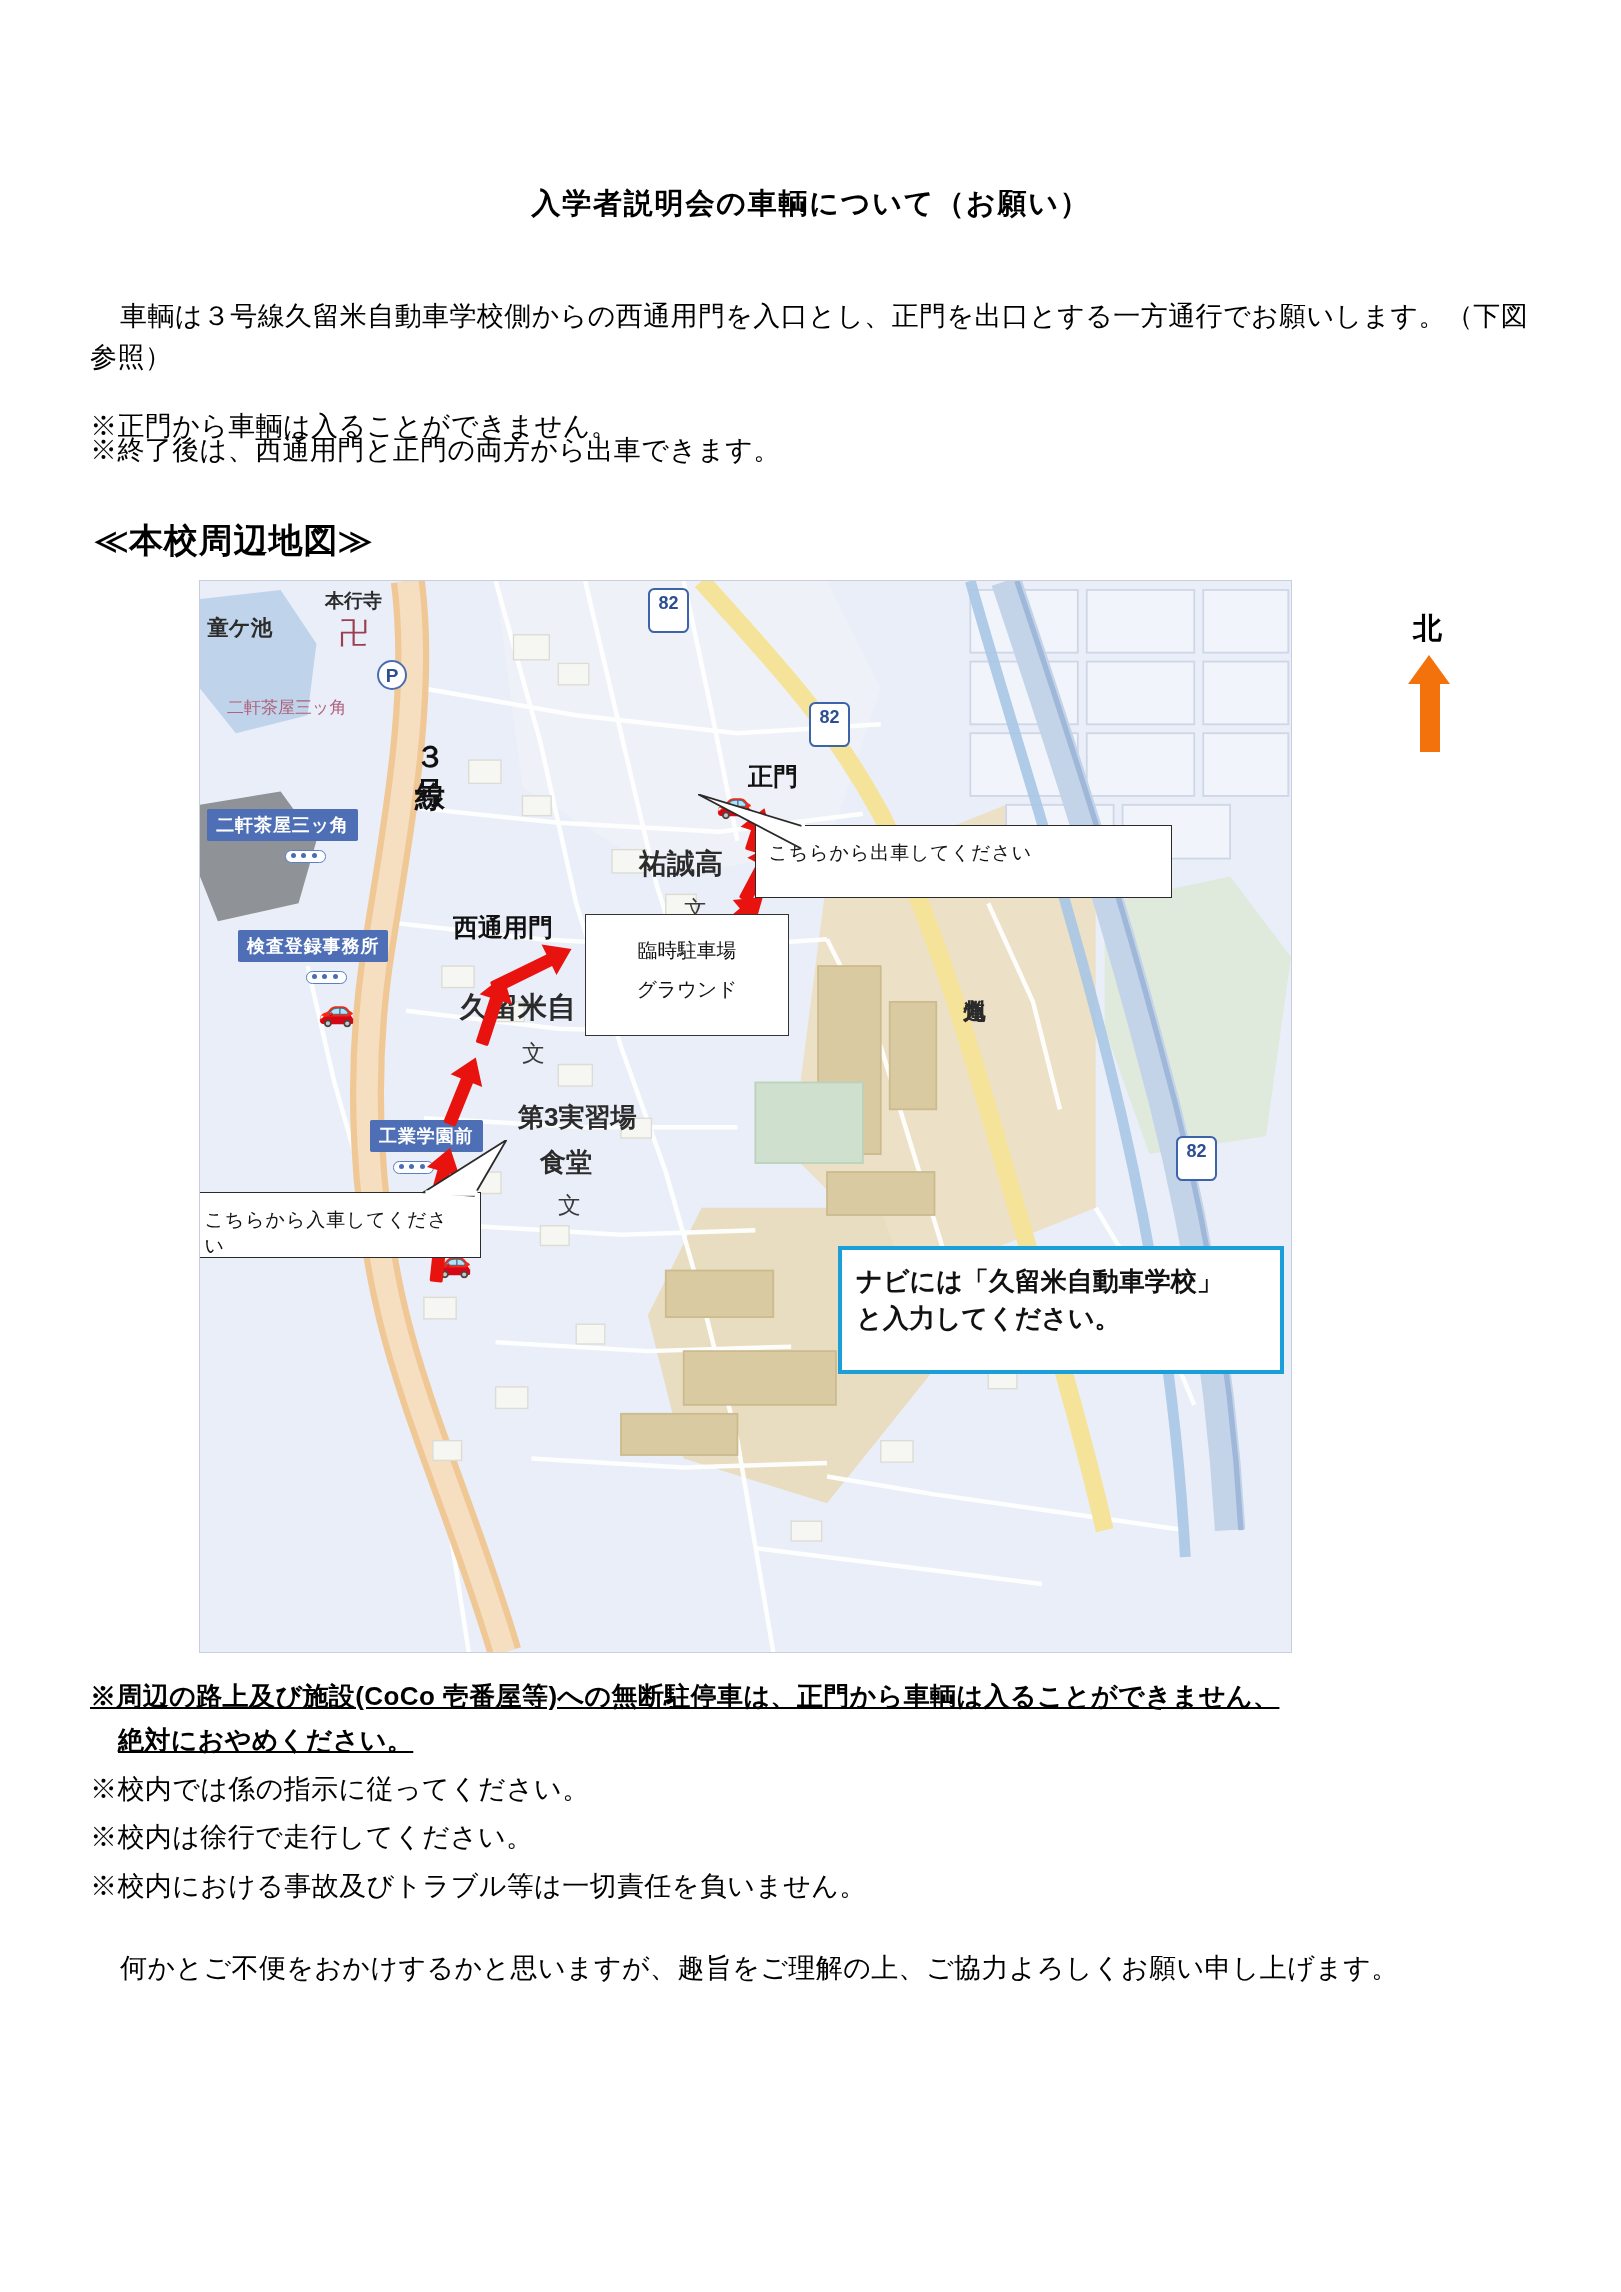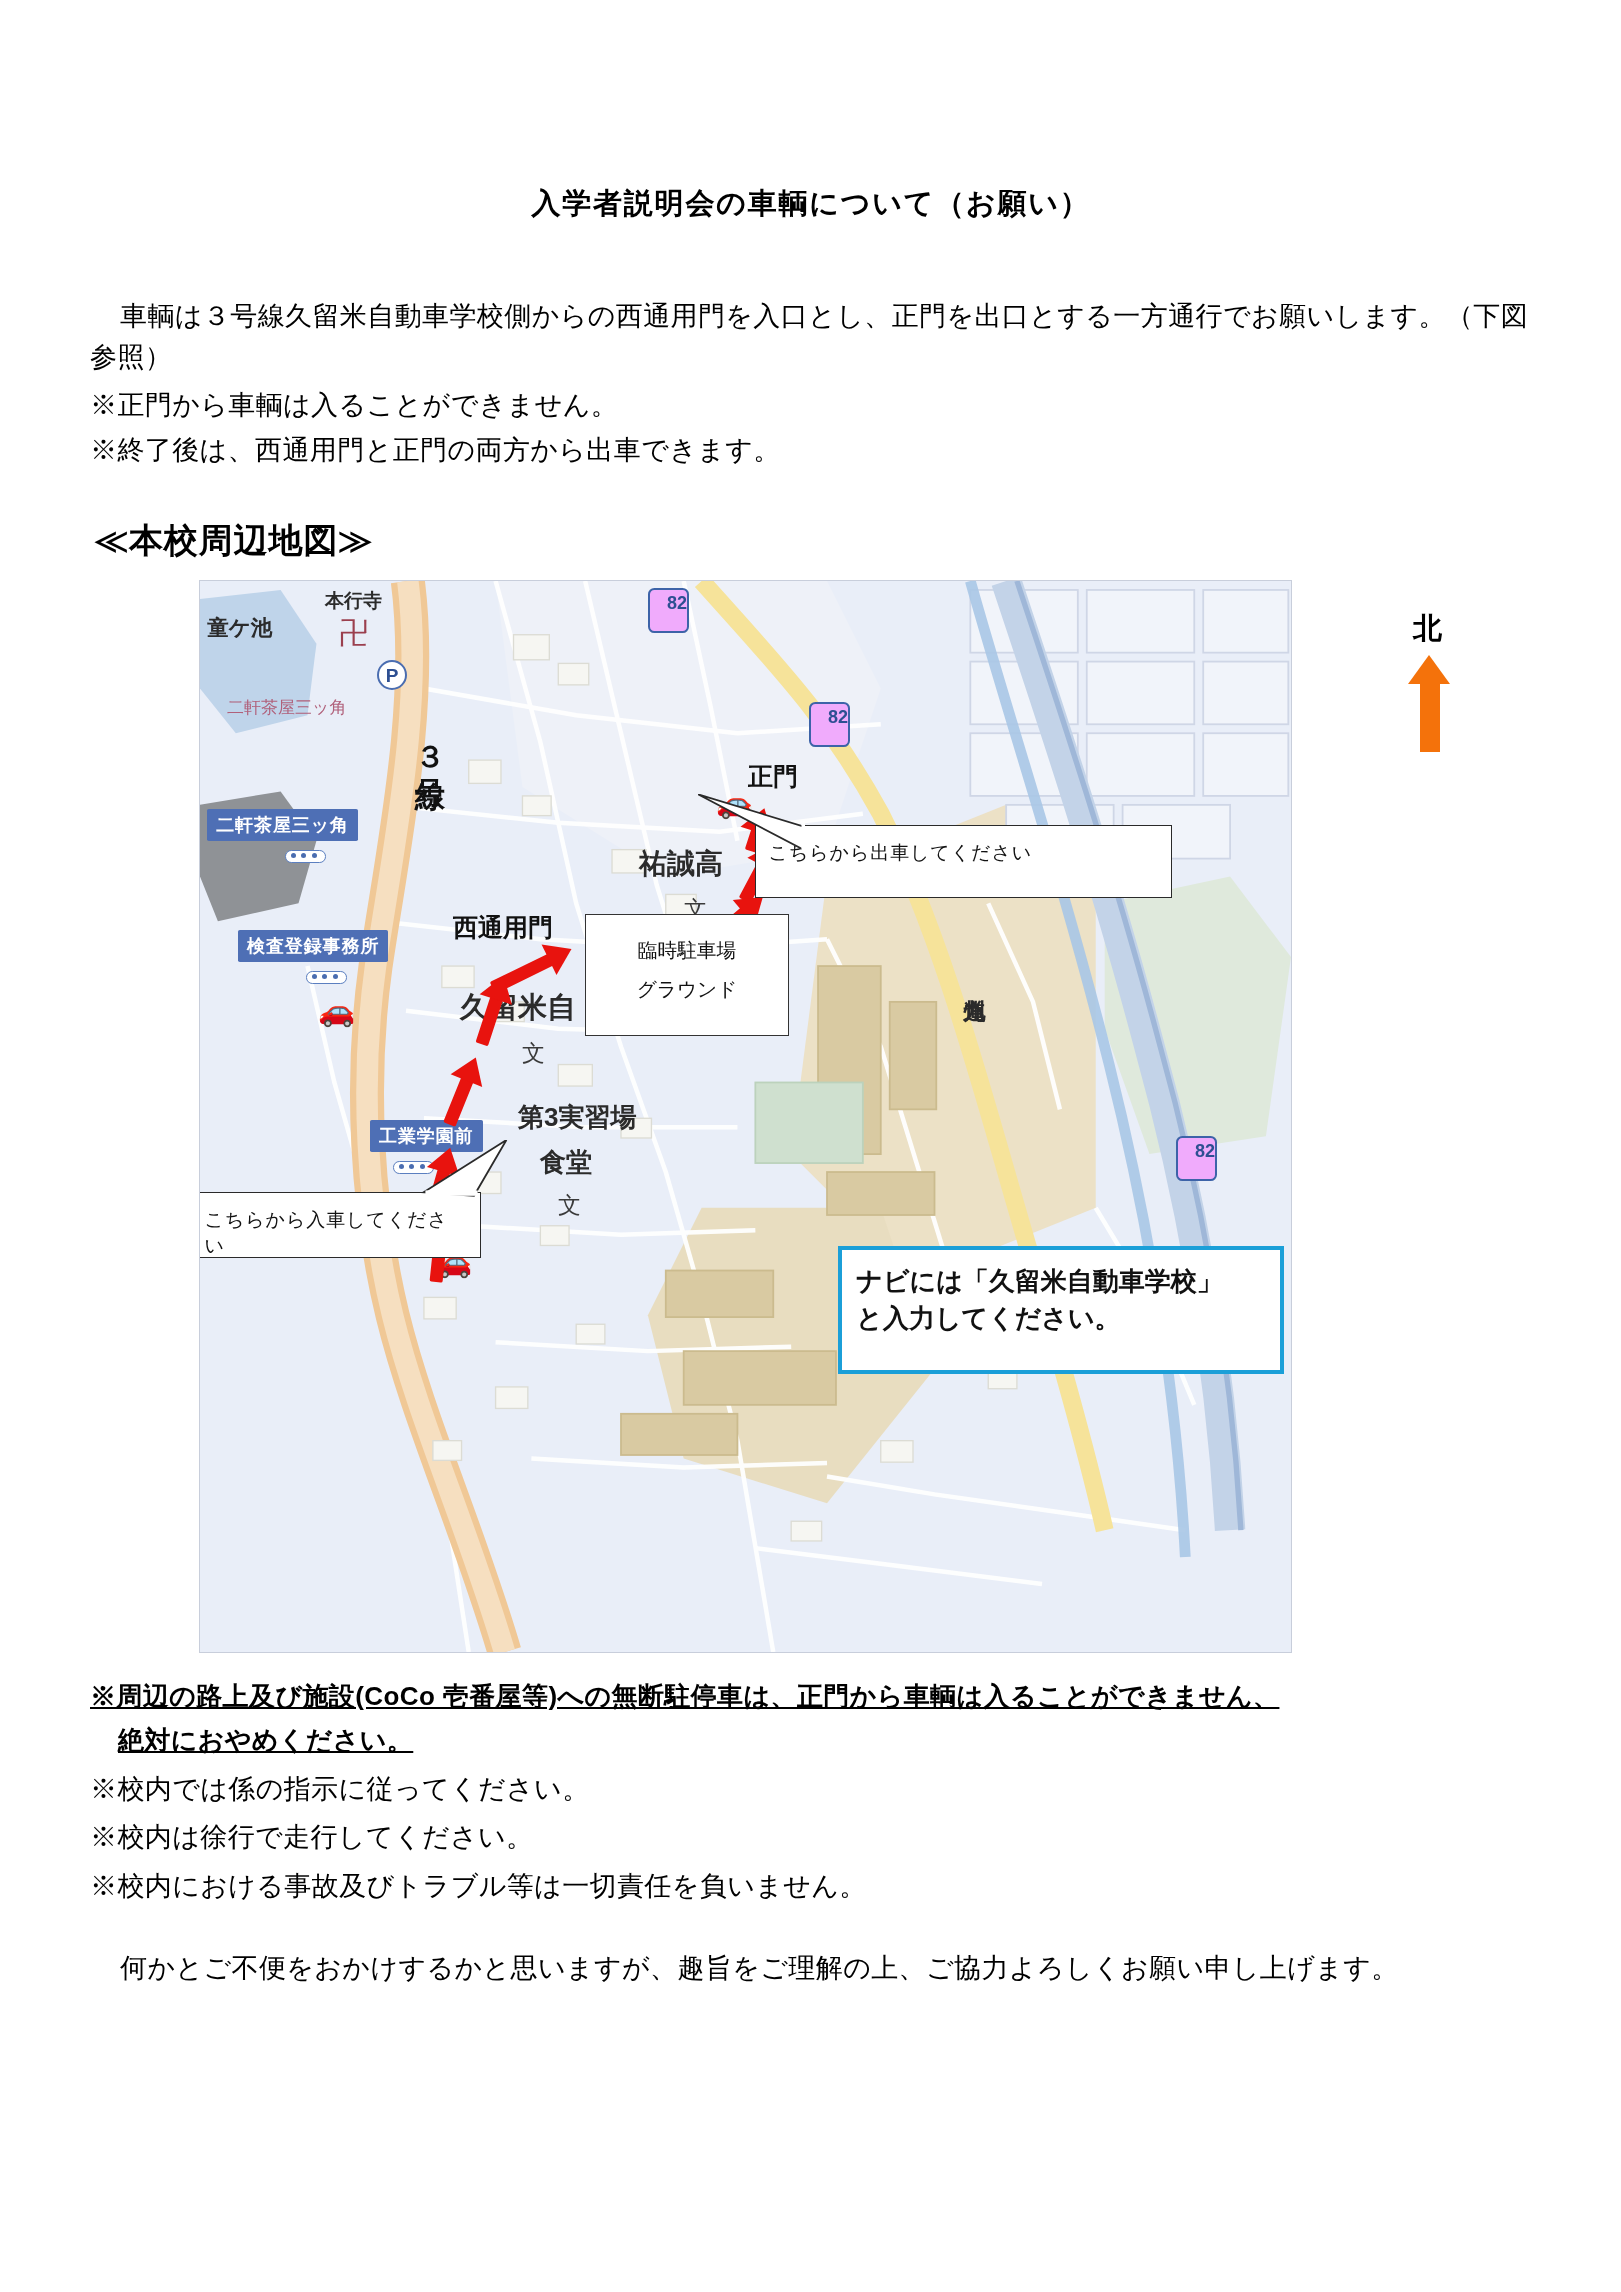--- a/index.html
+++ b/index.html
@@ -30,21 +30,21 @@
     font-weight: bold;
     letter-spacing: 1.8px;
   }
   .para {
     position: absolute;
     font-size: 27px;
     line-height: 1.52;
     letter-spacing: 0.4px;
   }
   #intro-1 { left: 90px; top: 296px; width: 1460px; text-indent: 30px; }
-  #intro-2 { left: 90px; top: 385px; width: 1460px; }
+  #intro-2 { left: 90px; top: 406px; width: 1460px; }
   #intro-3 { left: 90px; top: 430px; width: 1460px; }
 
   .section-heading {
     position: absolute;
     left: 94px; top: 518px;
     font-size: 34px;
     font-weight: bold;
     letter-spacing: 0.9px;
   }
 
@@ -101,28 +101,28 @@
   }
   .place-dark {
     color: #2b2b2b;
     font-weight: bold;
   }
   .place-pink { color: #b0607a; font-size: 17px; }
 
   .rt-badge {
     position: absolute;
     width: 41px; height: 45px;
-    background: #f0abfc;
+    background: #ffffff;
     border: 2.7px solid #3d63a8;
     border-radius: 6.3px;
     color: #2d4f92;
     font-family: "Liberation Sans", sans-serif;
     font-weight: bold;
     font-size: 18px;
-    text-align: right;
+    text-align: center;
     line-height: 27px;
     box-sizing: border-box;
   }
 
   .bus-stop {
     position: absolute;
     width: 41px; height: 12.5px;
     background: #ffffff;
     border: 1.8px solid #5b7fc0;
     border-radius: 6.3px;

